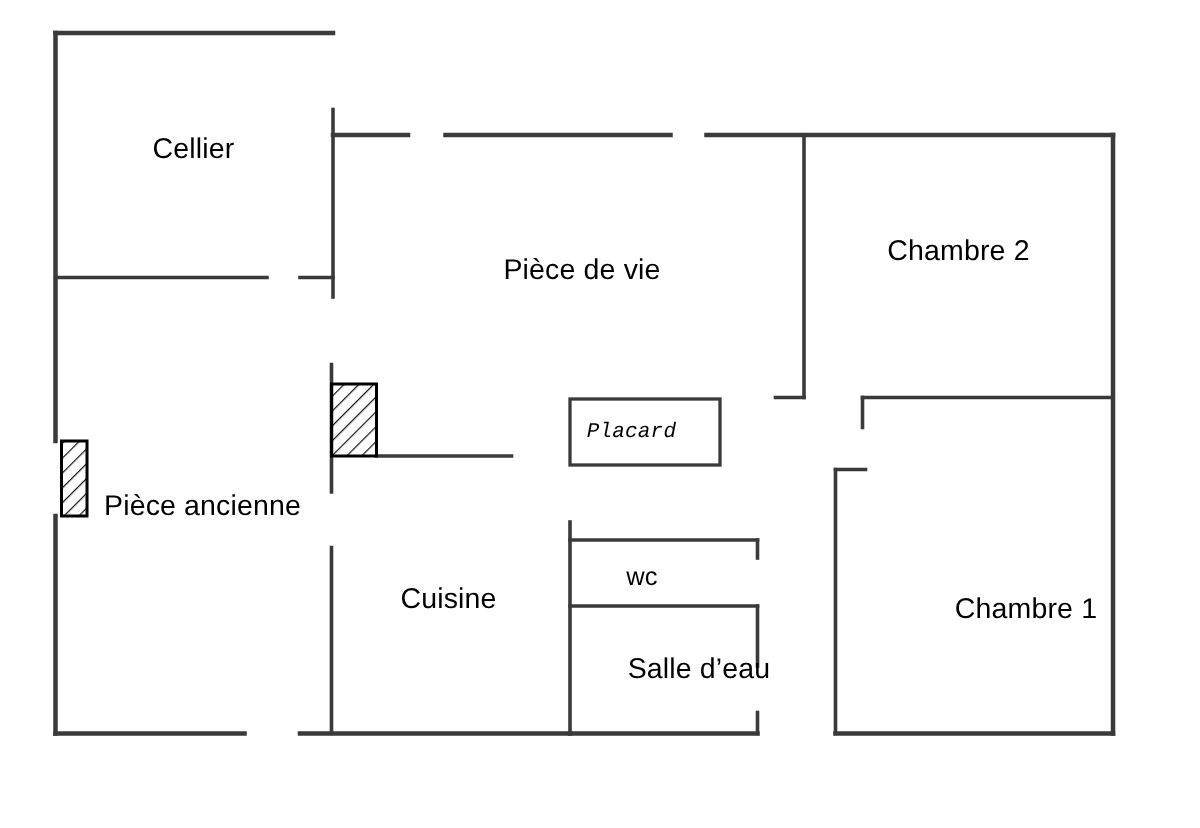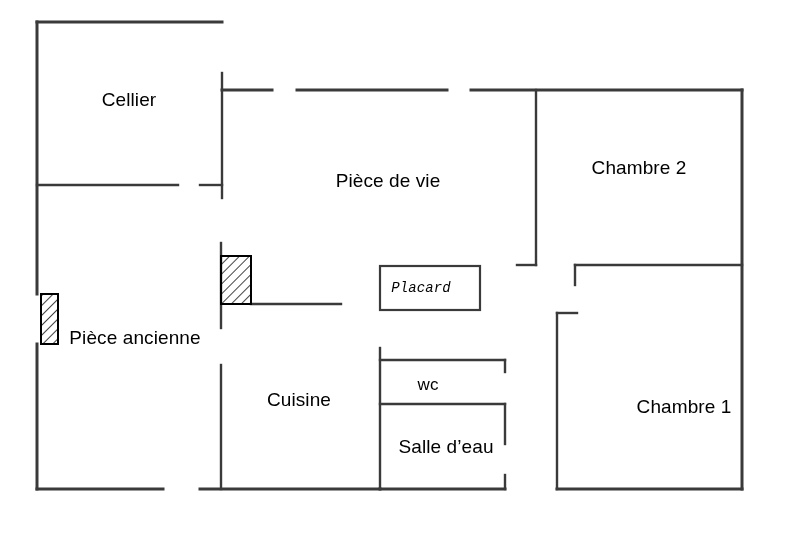--- a/index.html
+++ b/index.html
@@ -100,18 +100,18 @@
       </g>
   </svg>
 
   <div id="room-labels">
       <div class="room-label" style="left: 129px; top: 100px;">Cellier</div>
       <div class="room-label" style="left: 388px; top: 181px; text-align: right;">Pièce de vie</div>
       <div class="room-label" style="left: 639px; top: 168px; text-align: right;">Chambre 2</div>
       <div class="room-label" style="left: 135px; top: 338px; text-align: right;">Pièce ancienne</div>
       <div class="room-label" style="left: 299px; top: 400px;">Cuisine</div>
       <div class="room-label small" style="left: 428px; top: 385px;">wc</div>
-      <div class="room-label" style="left: 446px; top: 447px;">Salle d’eau</div>
+      <div class="room-label" style="left: 466px; top: 447px;">Salle d’eau</div>
       <div class="room-label" style="left: 652px; top: 407px; margin-left: 32px;">Chambre 1</div>
       <div class="room-label closet" style="left: 421px; top: 288px; font-family: Liberation Mono, monospace;">Placard</div>
     </div>
 
 </div>
 
 </body></html>

